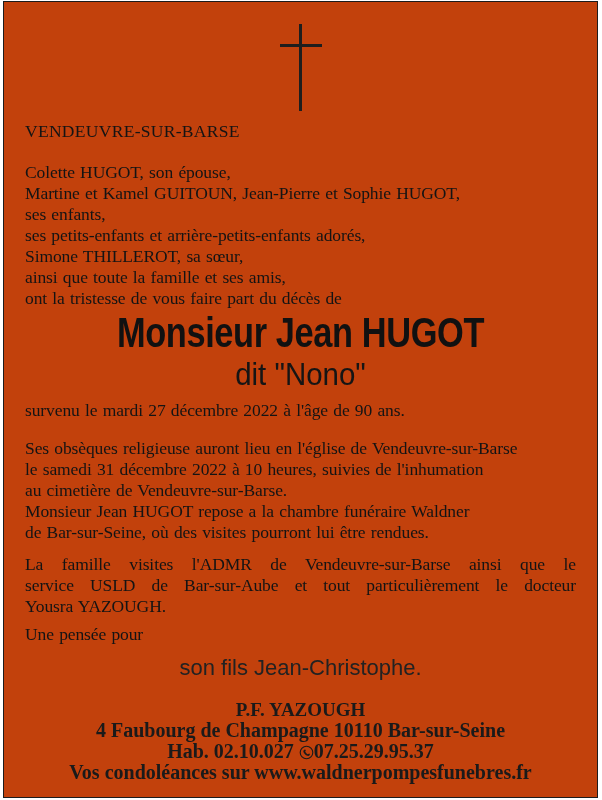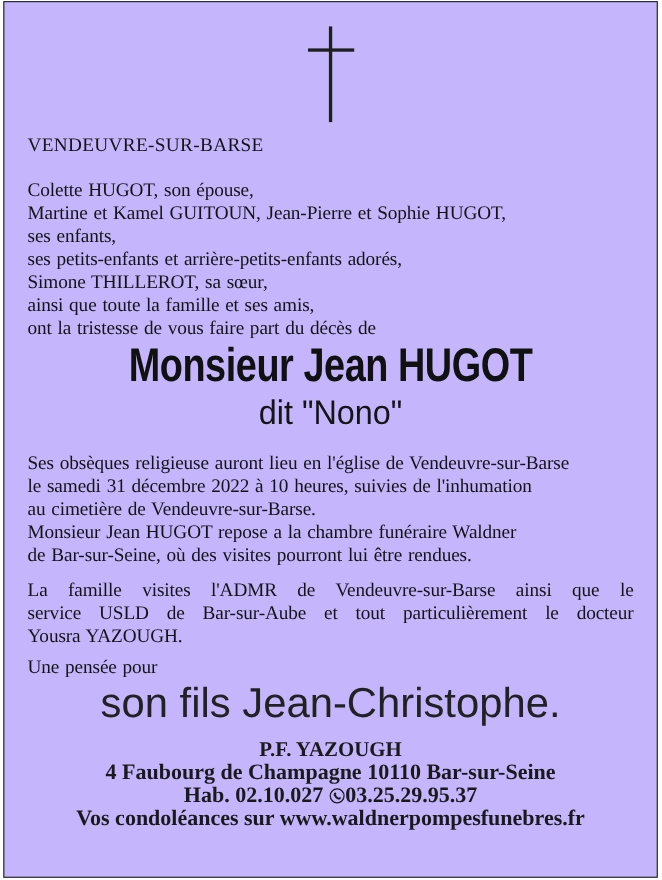--- a/index.html
+++ b/index.html
@@ -1,17 +1,17 @@
 <!DOCTYPE html>
 <html><head>
 <meta charset="utf-8">
 <style>
   html,body{margin:0;padding:0;background:#ffffff;}
   body{width:602px;height:800px;position:relative;font-family:"Liberation Serif","DejaVu Serif",serif;color:#141414;}
-  .sheet{position:absolute;left:3px;top:1px;right:4px;bottom:2px;border:1.5px solid #1c1c1c;background:#c4b5fd;overflow:hidden;}
+  .sheet{position:absolute;left:3px;top:1px;right:4px;bottom:2px;border:1.5px solid #1c1c1c;background:#c2410c;overflow:hidden;}
   .content{padding:0 21px;}
 
   
   .cross-wrap{margin-top:22px;display:flex;justify-content:center;}
   .cross{position:relative;width:44px;height:87px;}
   .cross .vbar{position:absolute;left:50%;top:0;width:3px;height:87px;margin-left:-1.5px;background:#1e1e1e;}
   .cross .hbar{position:absolute;left:1px;top:20px;width:42px;height:3px;background:#1e1e1e;}
 
   .place{margin-top:9px;font-size:17.5px;line-height:22px;letter-spacing:.3px;}
 
@@ -19,21 +19,21 @@
   .para1{margin-top:20px;}
   .para2{margin-top:17px;}
   .para3{margin-top:11px;}
   .para3 .just{white-space:normal;text-align:justify;text-align-last:justify;word-spacing:normal;}
 
   .title{margin-top:0;font-family:"Liberation Sans","DejaVu Sans",sans-serif;font-weight:bold;font-size:43px;line-height:46px;text-align:center;transform:scaleX(.8);transform-origin:50% 50%;white-space:nowrap;letter-spacing:-.5px;color:#111;}
   .subtitle{margin-top:2px;font-family:"Liberation Sans","DejaVu Sans",sans-serif;font-size:31px;line-height:36px;text-align:center;transform:scaleX(.95);transform-origin:50% 50%;color:#151515;}
   .death-line{margin-top:7px;}
 
   .tribute-intro{margin-top:7px;}
-  .tribute{margin-top:6px;font-family:"Liberation Sans","DejaVu Sans",sans-serif;font-size:38px;line-height:34px;text-align:center;color:#222;}
+  .tribute{margin-top:6px;font-family:"Liberation Sans","DejaVu Sans",sans-serif;font-size:22px;line-height:34px;text-align:center;color:#222;}
 
   .footer{margin-top:14px;text-align:center;font-weight:bold;color:#1a1a1a;}
   .footer .f-name{font-size:19px;line-height:21px;}
   .footer .f-addr{font-size:20px;line-height:21px;}
   .footer .f-hab{font-size:20px;line-height:21px;}
   .footer .f-web{font-size:20px;line-height:21px;}
   .phone-icon-svg{display:inline-block;width:15px;height:15px;vertical-align:-2px;}
 </style>
 </head>
 <body>
@@ -56,20 +56,21 @@
       <div class="body-line">ses enfants,</div>
       <div class="body-line">ses petits-enfants et arrière-petits-enfants adorés,</div>
       <div class="body-line">Simone THILLEROT, sa sœur,</div>
       <div class="body-line">ainsi que toute la famille et ses amis,</div>
       <div class="body-line">ont la tristesse de vous faire part du décès de</div>
     </div>
 
     <div class="title">Monsieur Jean HUGOT</div>
     <div class="subtitle">dit "Nono"</div>
 
+    <div class="body-line death-line">survenu le mardi 27 décembre 2022 à l'âge de 90 ans.</div>
 
     <div class="para2">
       <div class="body-line">Ses obsèques religieuse auront lieu en l'église de Vendeuvre-sur-Barse</div>
       <div class="body-line">le samedi 31 décembre 2022 à 10 heures, suivies de l'inhumation</div>
       <div class="body-line">au cimetière de Vendeuvre-sur-Barse.</div>
       <div class="body-line">Monsieur Jean HUGOT repose a la chambre funéraire Waldner</div>
       <div class="body-line">de Bar-sur-Seine, où des visites pourront lui être rendues.</div>
     </div>
 
     <div class="para3">
@@ -81,18 +82,18 @@
     <div class="body-line tribute-intro">Une pensée pour</div>
     <div class="tribute">son fils Jean-Christophe.</div>
 
     <div class="footer">
       <div class="f-name">P.F. YAZOUGH</div>
       <div class="f-addr">4 Faubourg de Champagne 10110 Bar-sur-Seine</div>
       <div class="f-hab"><span>Hab. 02.10.027</span>
         <span class="phone-icon-svg"><svg viewBox="0 0 20 20" width="15" height="15">
               <circle cx="10" cy="10" r="8.4" fill="none" stroke="#1a1a1a" stroke-width="1.5"></circle>
               <path d="M6.3 6.9 C7.4 5.6 8.7 5.8 9.1 6.9 L8.3 8.5 C9.1 10.4 10.4 11.7 12 12.3 L13.5 11.4 C14.6 11.8 14.9 13.1 13.7 14.1 C12.4 15.1 9.9 14.2 7.9 12.2 C5.9 10.2 5.2 7.9 6.3 6.9 Z" fill="#1a1a1a"></path>
-            </svg></span><span>03.25.29.95.37</span></div>
+            </svg></span><span>07.25.29.95.37</span></div>
       <div class="f-web">Vos condoléances sur www.waldnerpompesfunebres.fr</div>
     </div>
 
   </div>
 </div>
 
 </body></html>

